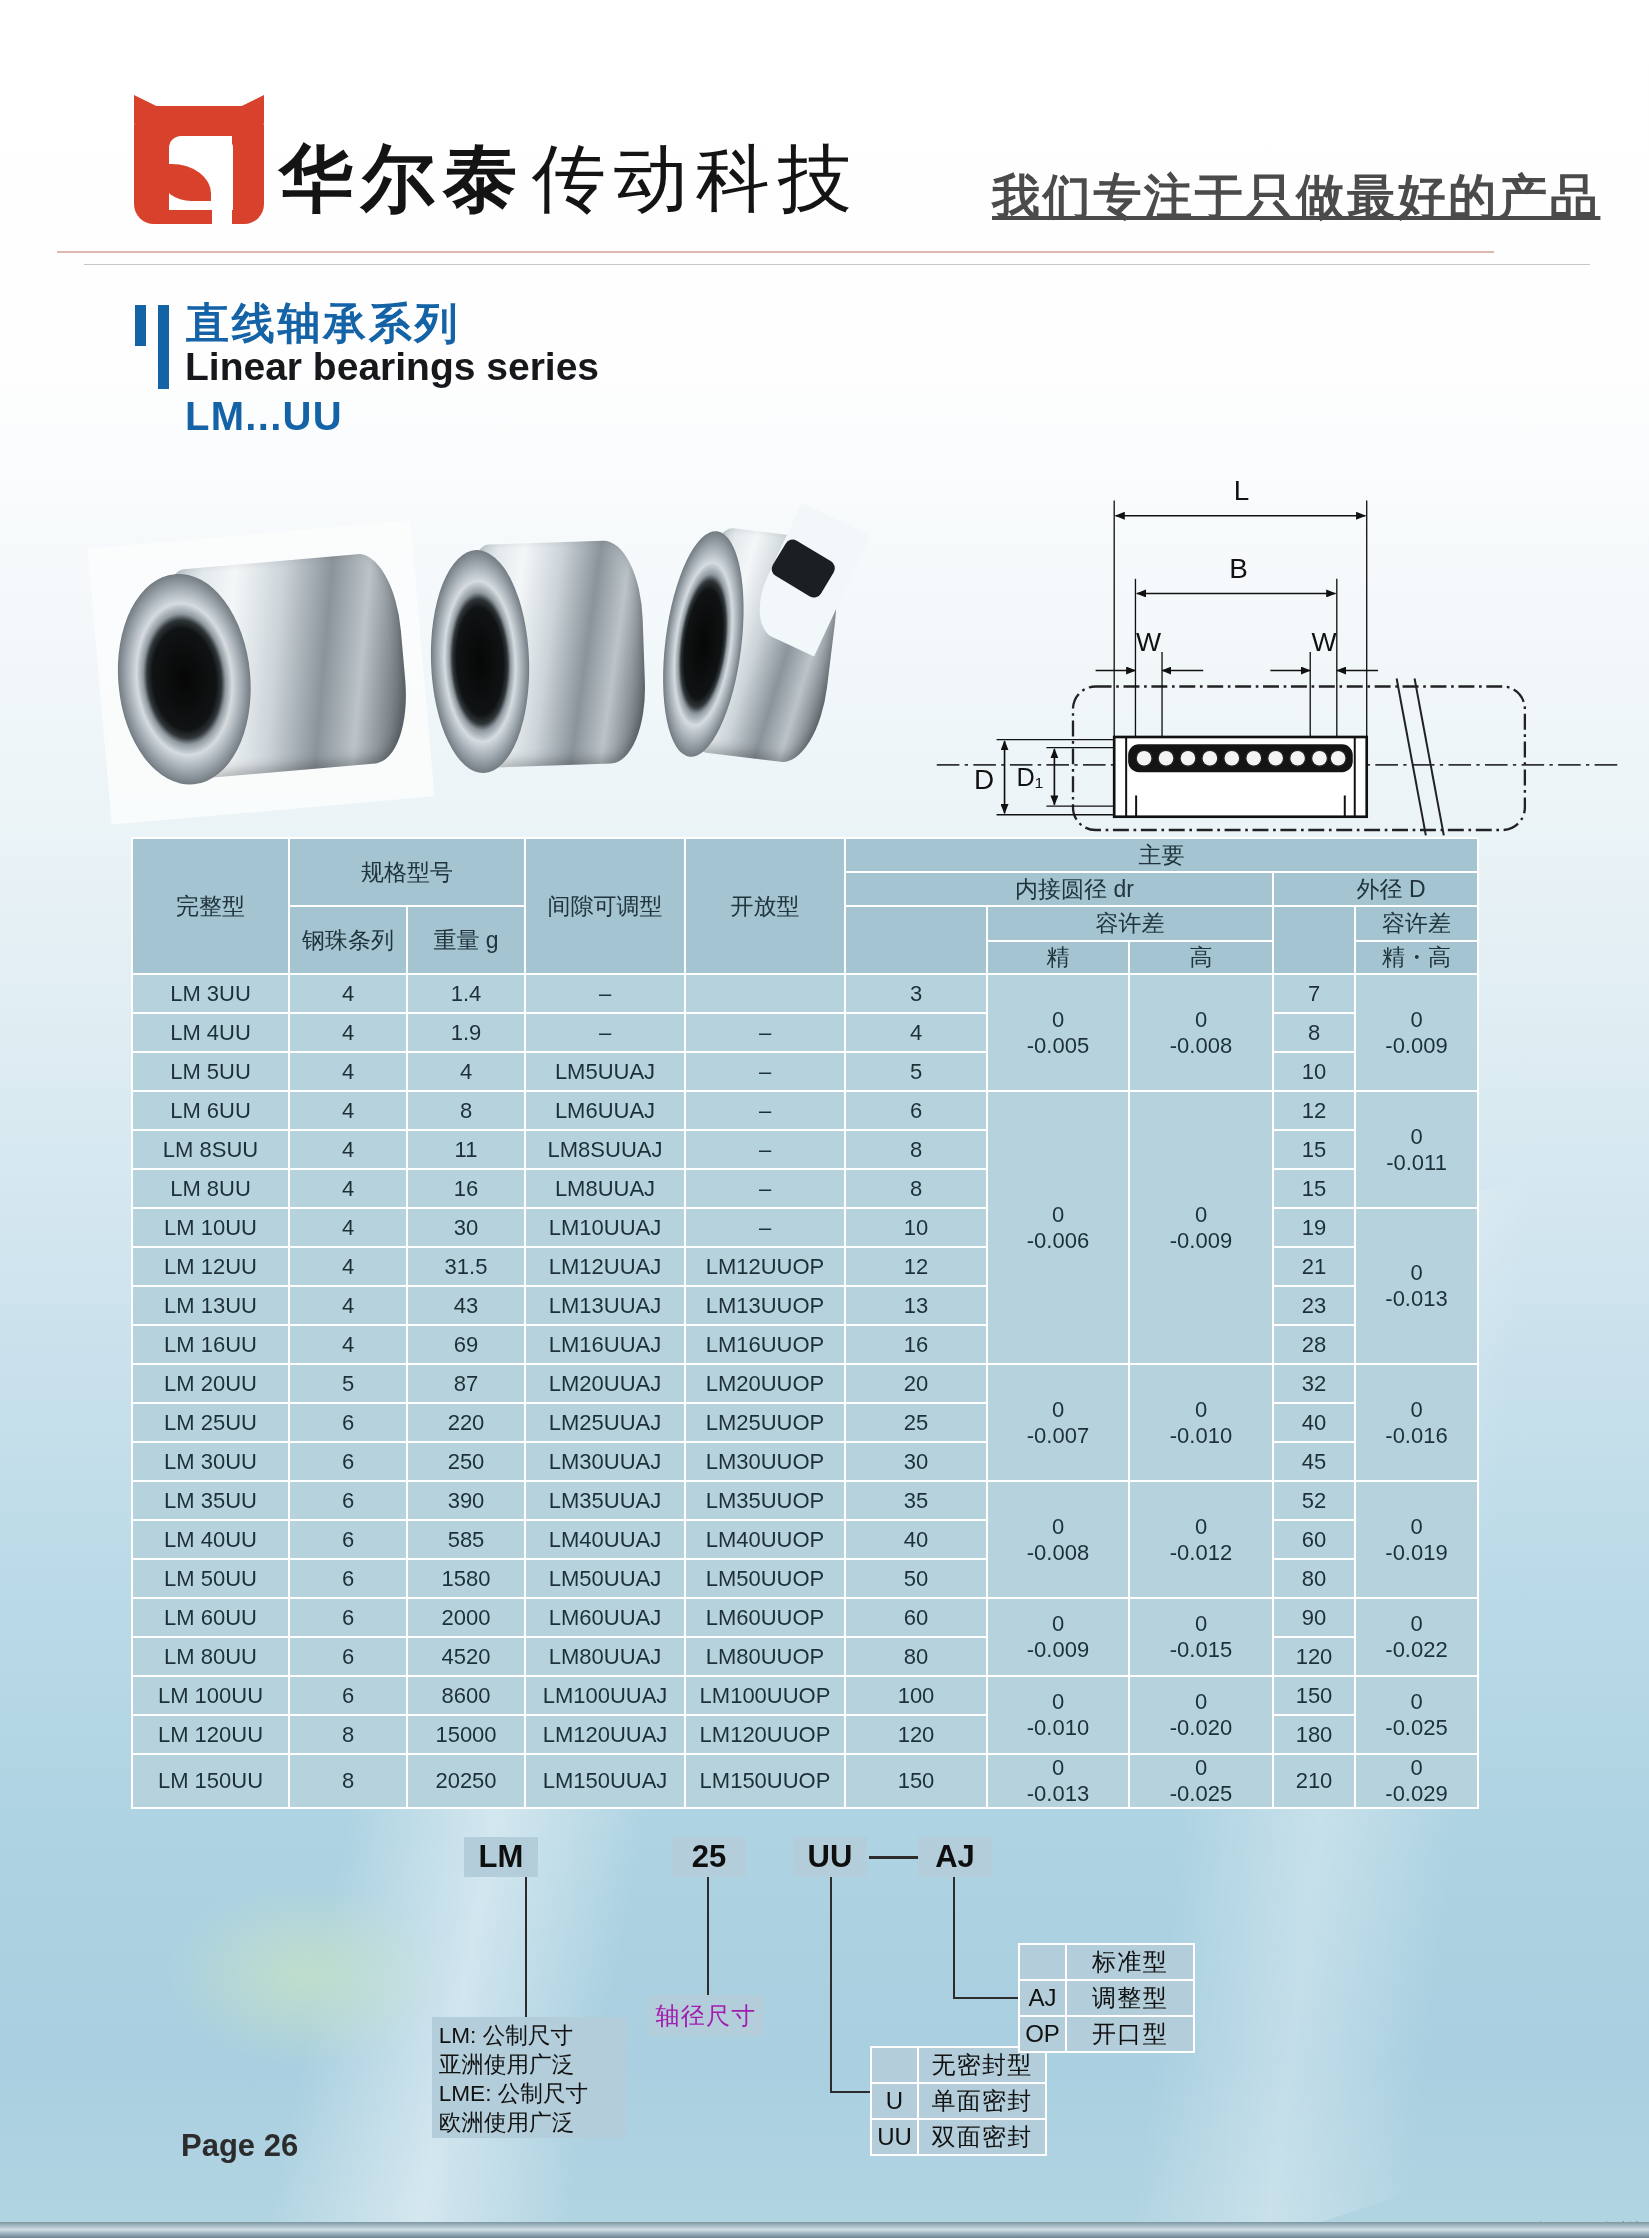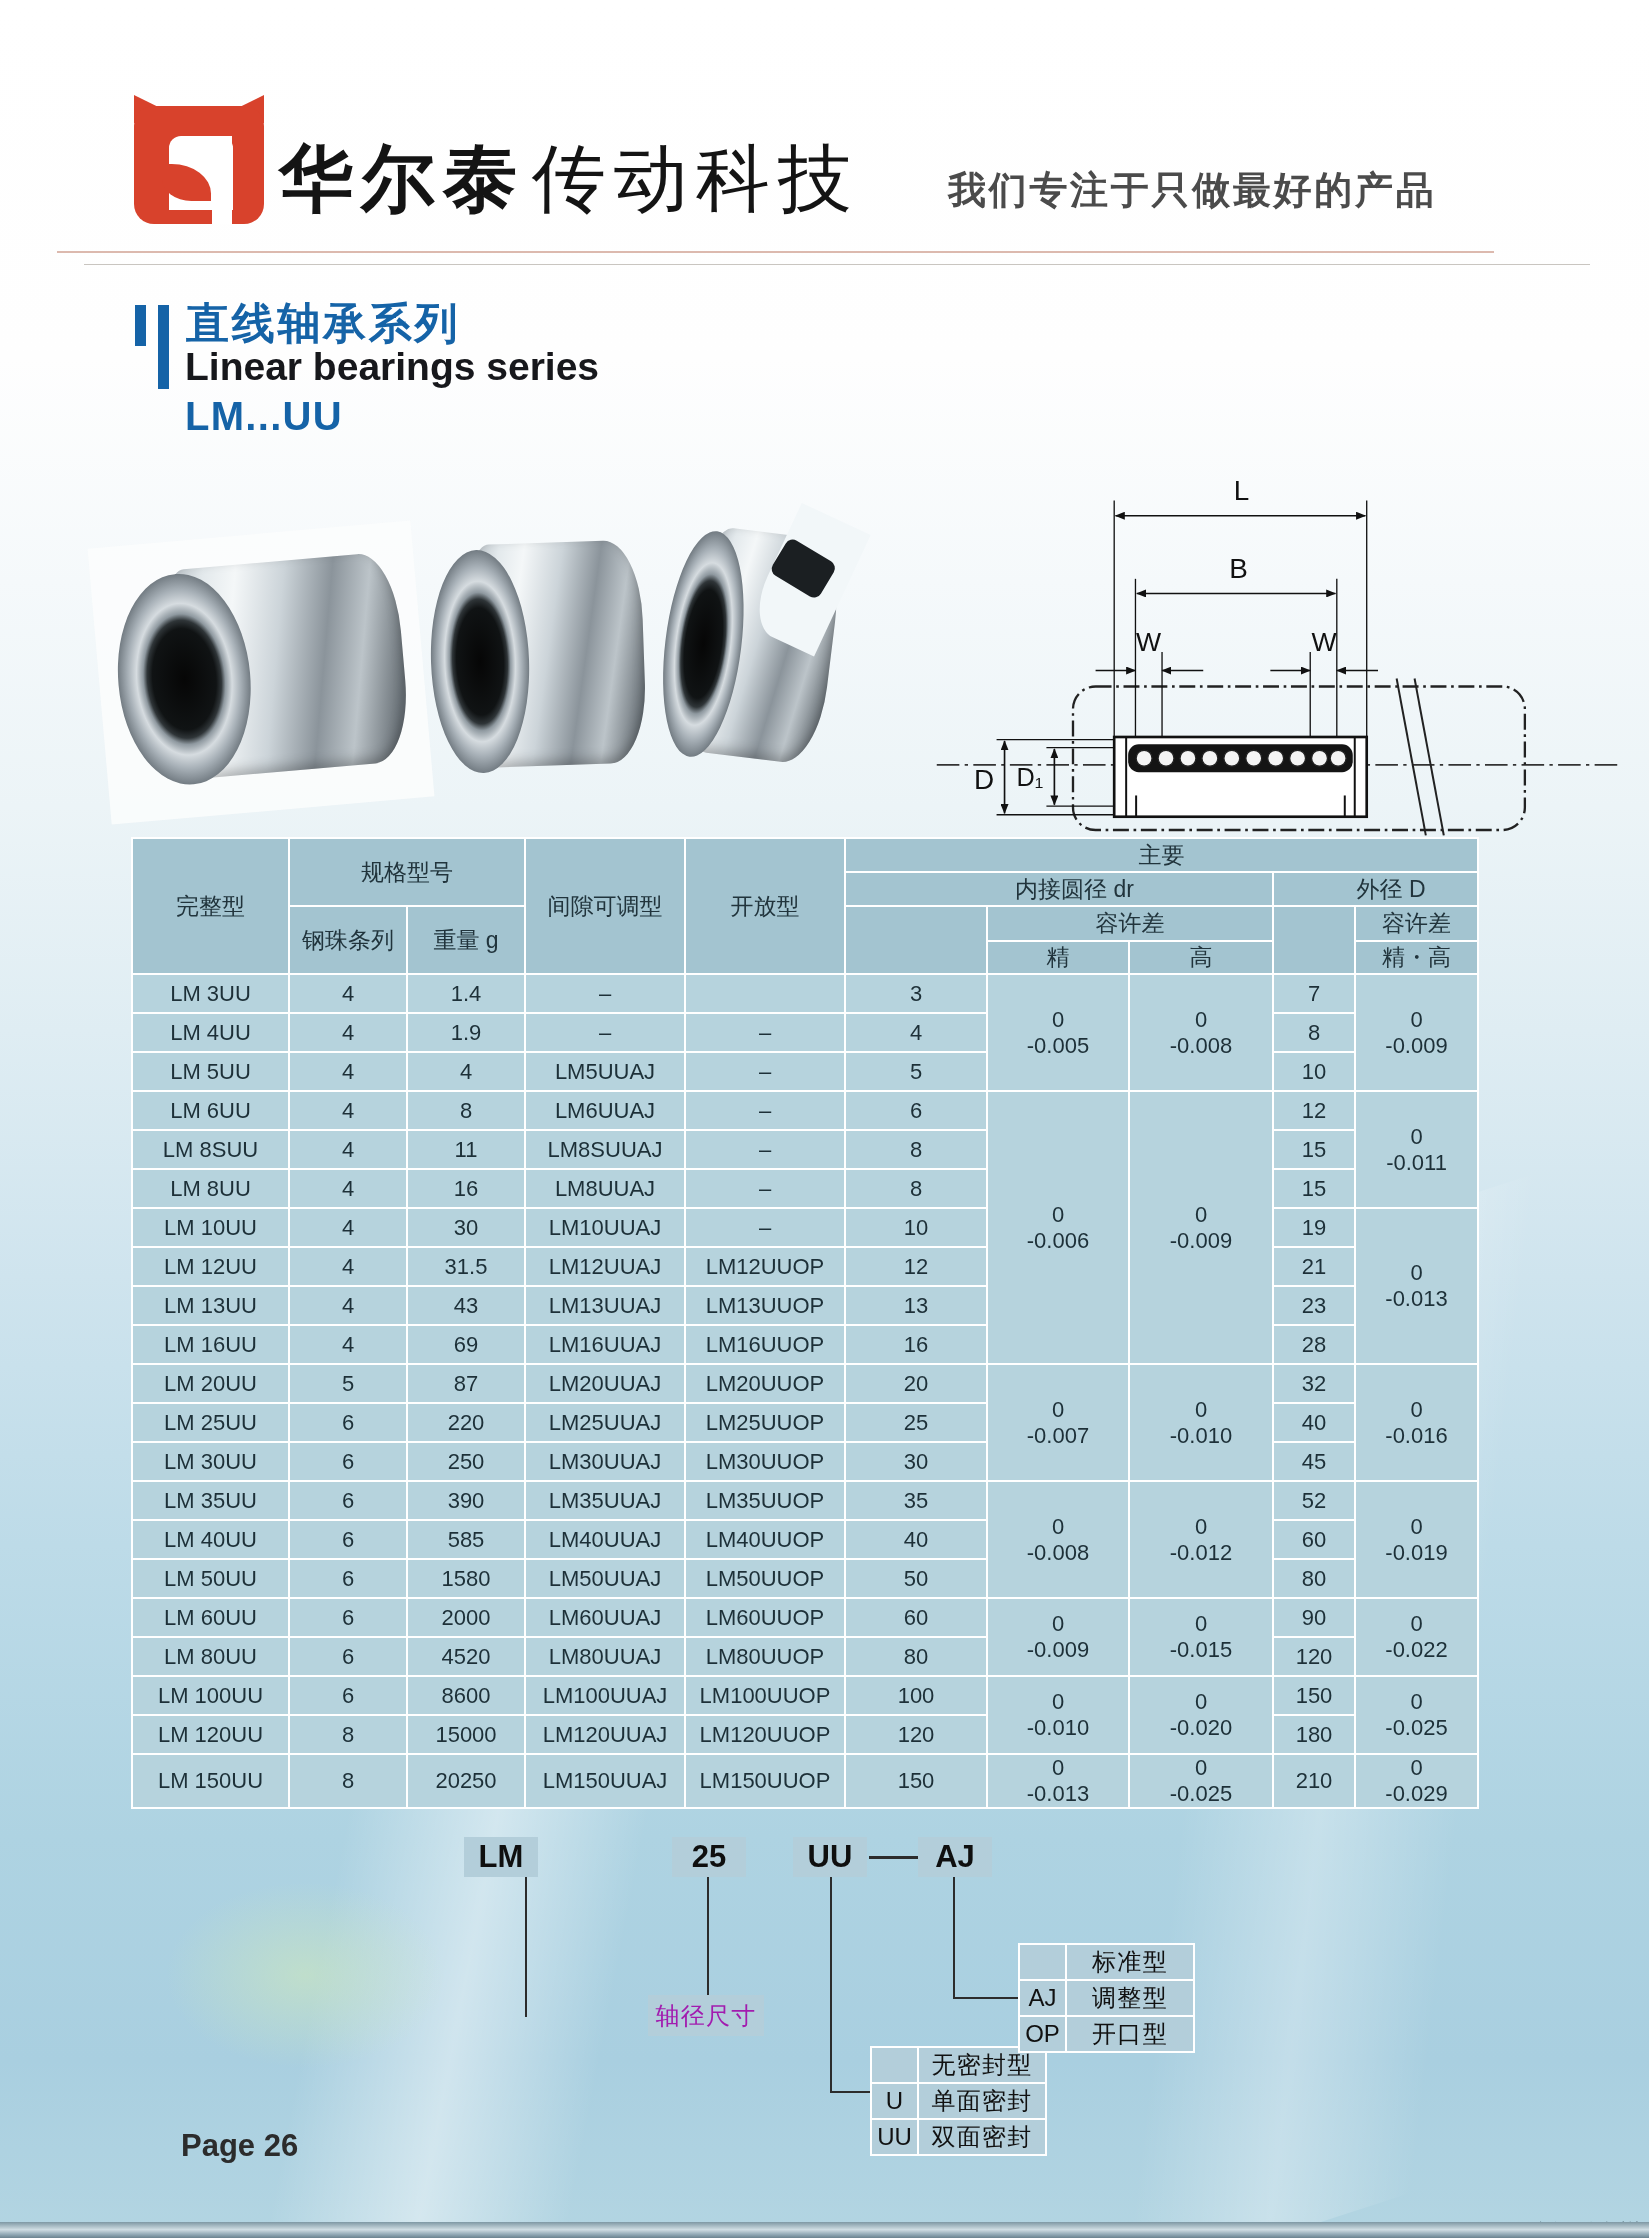--- a/index.html
+++ b/index.html
@@ -19,21 +19,21 @@
   .logo .lg-body{position:absolute;left:0;top:10.6px;width:100%;height:118px;background:#d8422c;border-radius:20px;}
   .logo .lg-horn{position:absolute;top:0;width:35px;height:28px;background:#d8422c;}
   .logo .lg-horn.hl{left:0;clip-path:polygon(0 0,100% 62%,100% 100%,0 100%);}
   .logo .lg-horn.hr{right:0;clip-path:polygon(100% 0,0 62%,0 100%,100% 100%);}
   .logo .lg-white{position:absolute;left:35px;top:41px;width:64px;height:74px;background:#fff;border-radius:12px 12px 0 0;}
   .logo .lg-white2{position:absolute;left:78px;top:41px;width:20px;height:88px;background:#fff;}
   .logo .lg-leaf{position:absolute;left:28px;top:69px;width:49px;height:37px;background:#d8422c;border-radius:0 80% 0 60%;}
   .brand-title{position:absolute;left:279px;top:130px;font-size:74px;color:#141414;white-space:nowrap;letter-spacing:8px;}
   .brand-title .b1{font-weight:700;}
   .brand-title .b2{font-weight:400;margin-left:6.7px;}
-  .tagline{position:absolute;left:948px;top:165px;font-size:38px;font-weight:700;color:#4b4b4b;letter-spacing:2.7px;white-space:nowrap;}
+  .tagline{position:absolute;left:992px;top:165px;font-size:48px;font-weight:700;color:#4b4b4b;letter-spacing:2.7px;white-space:nowrap;text-decoration:underline;}
   .rule1{position:absolute;left:57px;top:251px;width:1437px;height:2px;background:#dcb9ae;}
   .rule2{position:absolute;left:84px;top:264px;width:1506px;height:1.3px;background:#c9c5c0;}
 
   
   .bar{position:absolute;background:#1563a7;}
   .bar.v1{left:135px;top:305px;width:11.3px;height:41px;}
   .bar.v2{left:158px;top:305px;width:11.3px;height:84px;}
   .sec-zh{position:absolute;left:186px;top:295px;font-size:43px;font-weight:700;color:#1563a7;letter-spacing:2.7px;}
   .sec-en{position:absolute;left:185px;top:345px;font-size:39px;font-weight:700;color:#17181c;}
   .sec-code{position:absolute;left:185px;top:394px;font-size:40px;font-weight:700;color:#1563a7;letter-spacing:1.3px;}
@@ -459,20 +459,26 @@
   <div class="code-box" style="left:793px;top:1837px;">UU</div>
   <div class="code-box" style="left:918px;top:1837px;">AJ</div>
   <div class="nom-line" style="left:869px;top:1856px;width:49px;height:2.7px;"></div>
   <div class="nom-line" style="left:525px;top:1877px;width:2px;height:140px;"></div>
   <div class="nom-line" style="left:707px;top:1877px;width:2px;height:118px;"></div>
   <div class="nom-line" style="left:830px;top:1877px;width:2px;height:216px;"></div>
   <div class="nom-line" style="left:830px;top:2091px;width:41px;height:2px;"></div>
   <div class="nom-line" style="left:953px;top:1877px;width:2px;height:122px;"></div>
   <div class="nom-line" style="left:953px;top:1997px;width:67px;height:2px;"></div>
 
+  <div class="note-box">
+    <div>LM: 公制尺寸</div>
+    <div>亚洲使用广泛</div>
+    <div>LME: 公制尺寸</div>
+    <div>欧洲使用广泛</div>
+  </div>
   <div class="shaft-box">轴径尺寸</div>
 
   <table class="mini seal">
       <tbody id="seal-body">
         <tr>
           <td class="mini-code"></td>
           <td class="mini-label">无密封型</td>
         </tr>
         <tr>
           <td class="mini-code">U</td>

